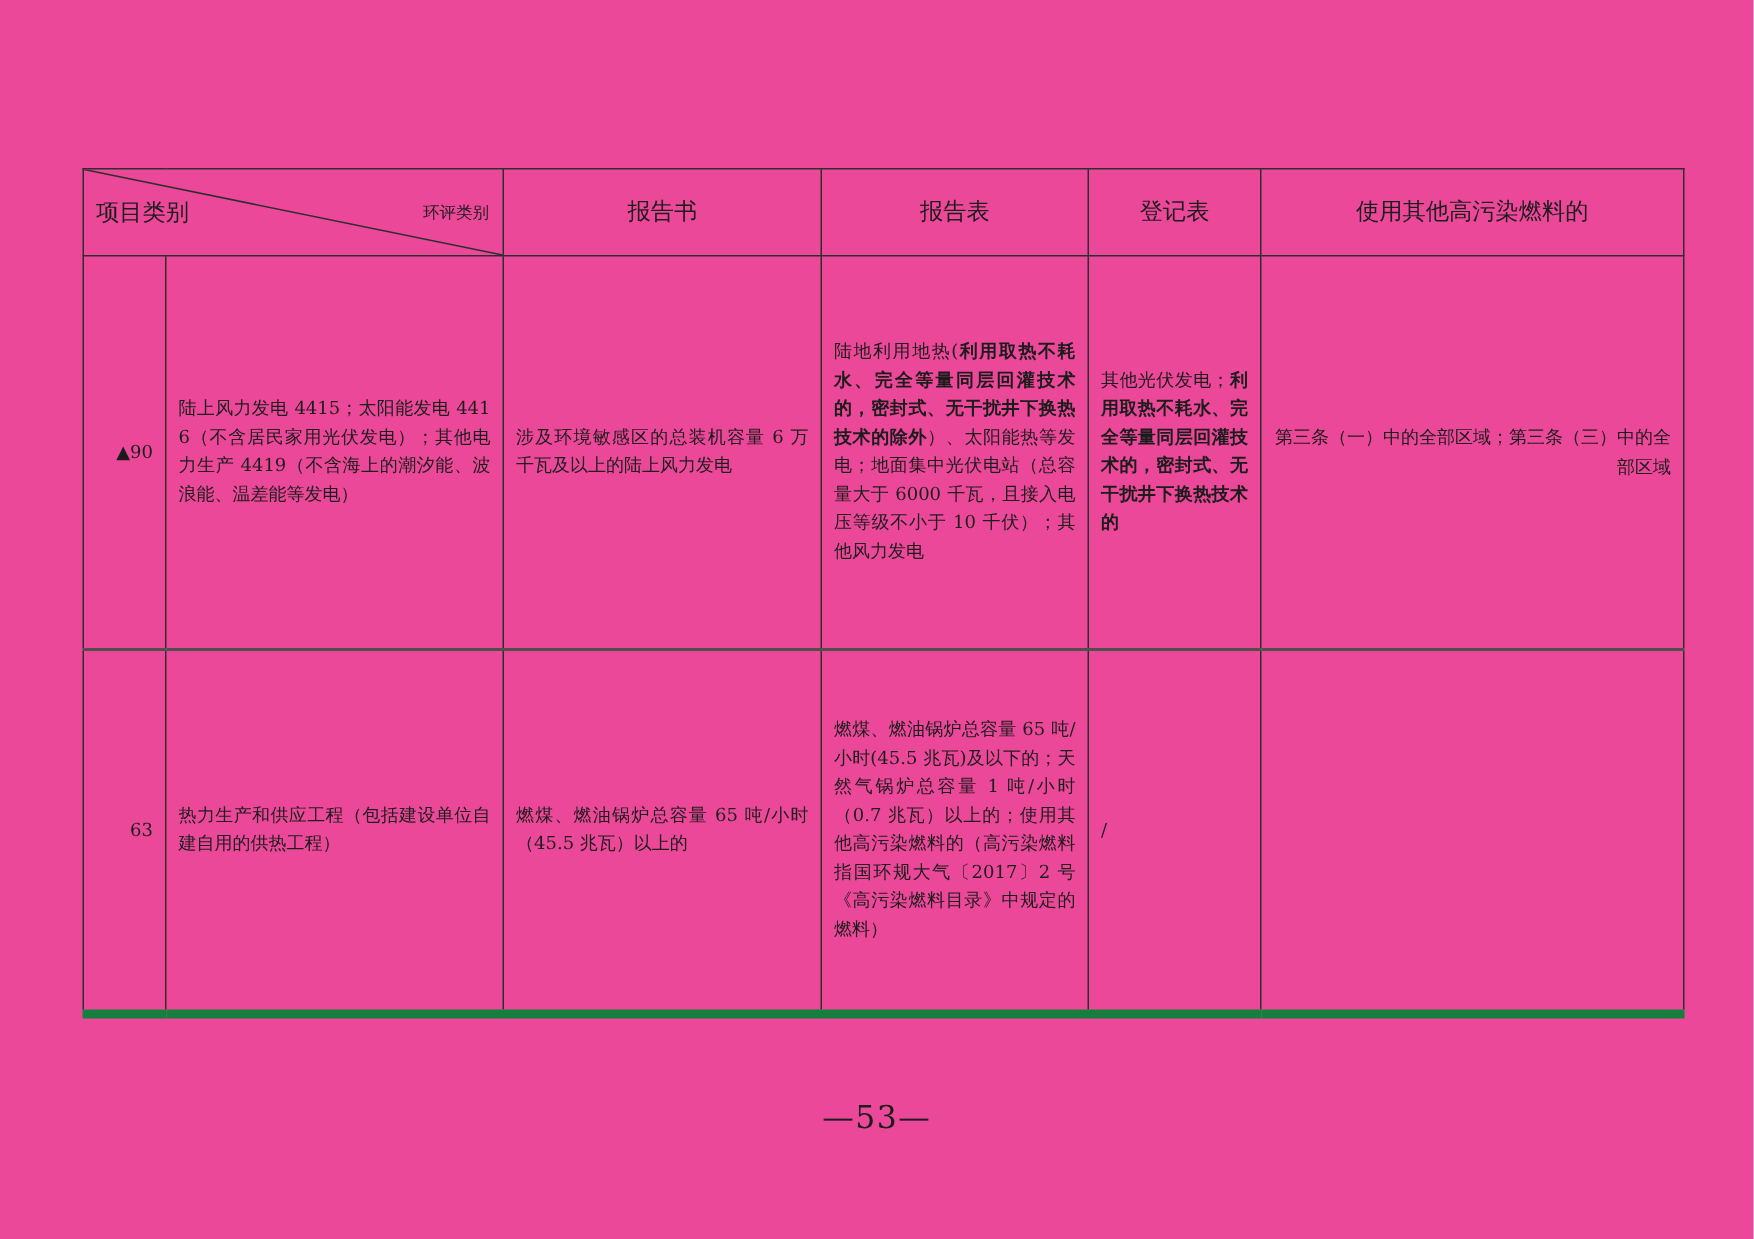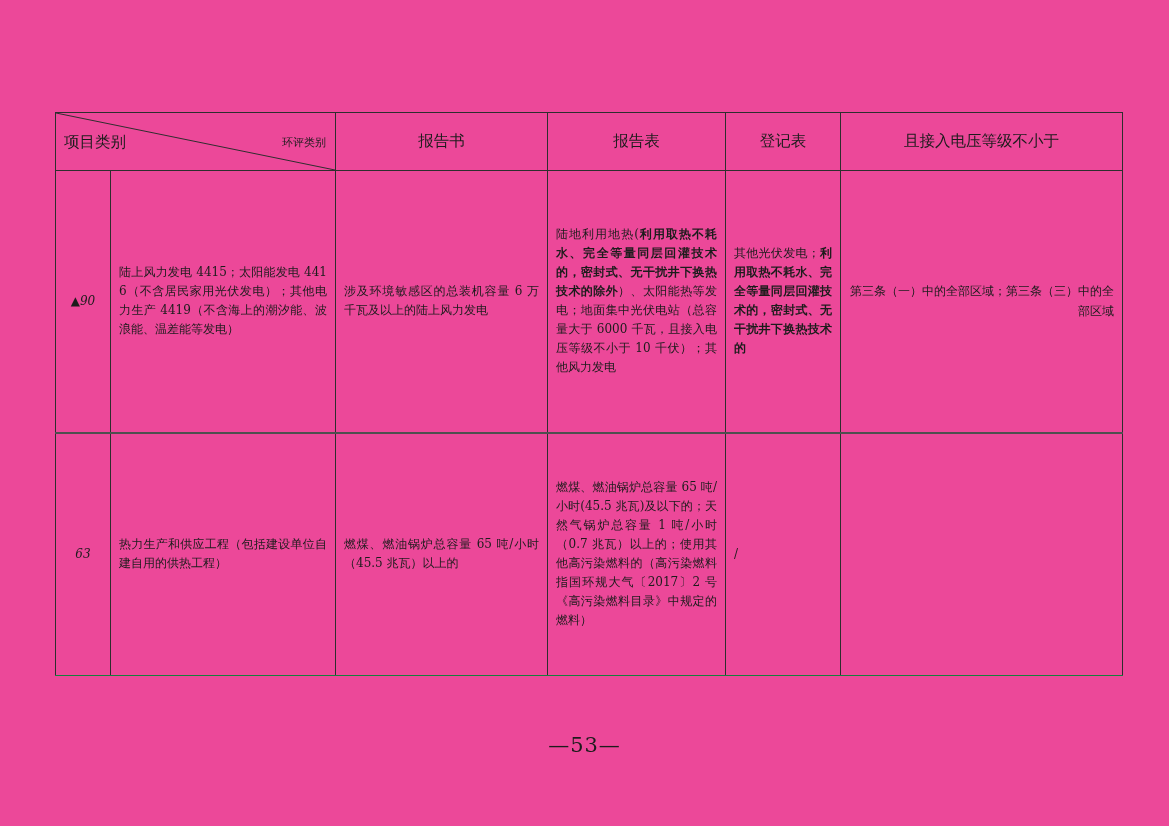--- a/index.html
+++ b/index.html
@@ -41,22 +41,22 @@
   .diag-cell svg { position: absolute; left: 0; top: 0; width: 100%; height: 100%; display: block; }
   .diag-label-bl {
     position: absolute; left: 8px; top: 50%; transform: translateY(-50%);
     font-size: 15.5px; white-space: nowrap;
   }
   .diag-label-tr {
     position: absolute; right: 9px; top: 50%; transform: translateY(-50%);
     font-size: 11px; white-space: nowrap;
   }
   .row-1 td { height: 262px; }
-  .row-2 td { height: 243px; border-top: 2px solid #4f4f4f; border-bottom: 1px solid #15803d; }
-  .c-id { text-align: center; padding: 0 2px; font-style: italic; }
+  .row-2 td { height: 243px; border-top: 2px solid #4f4f4f; border-bottom: 6px solid #15803d; }
+  .c-id { text-align: right; padding: 0 2px; }
   .just { text-align: justify; line-height: 1.58; }
   .c-meaning { text-align: right; line-height: 1.7; padding-right: 6px; }
   .c-slash { text-align: left; padding-left: 10px; }
   .seg-bold { font-weight: bold; }
   .page-number {
     position: absolute;
     left: 0; right: 0;
     top: 733px;
     text-align: center;
     font-size: 21px;
@@ -83,21 +83,21 @@
       <th colspan="2" class="diag-cell">
         <svg viewBox="0 0 100 100" preserveAspectRatio="none">
           <line x1="0" y1="0" x2="100" y2="100" stroke="#2e2e2e" stroke-width="1" vector-effect="non-scaling-stroke"></line>
         </svg>
         <span class="diag-label-bl">项目类别</span>
         <span class="diag-label-tr">环评类别</span>
       </th>
       <th>报告书</th>
       <th>报告表</th>
       <th>登记表</th>
-      <th>且接入电压等级不小于</th>
+      <th>使用其他高污染燃料的</th>
     </tr>
 
     <tr class="row-1">
       <td class="c-id">▲90</td>
       <td class="just">陆上风力发电 4415；太阳能发电 4416（不含居民家用光伏发电）；其他电力生产 4419（不含海上的潮汐能、波浪能、温差能等发电）</td>
       <td class="just">涉及环境敏感区的总装机容量 6 万千瓦及以上的陆上风力发电</td>
       <td class="just"><span>陆地利用地热(</span><span class="seg-bold">利用取热不耗水、完全等量同层回灌技术的，密封式、无干扰井下换热技术的除外</span><span>）、太阳能热等发电；地面集中光伏电站（总容量大于 6000 千瓦，且接入电压等级不小于 10 千伏）；其他风力发电</span></td>
       <td class="just"><span>其他光伏发电；</span><span class="seg-bold">利用取热不耗水、完全等量同层回灌技术的，密封式、无干扰井下换热技术的</span></td>
       <td class="c-meaning">第三条（一）中的全部区域；第三条（三）中的全部区域</td>
     </tr>

